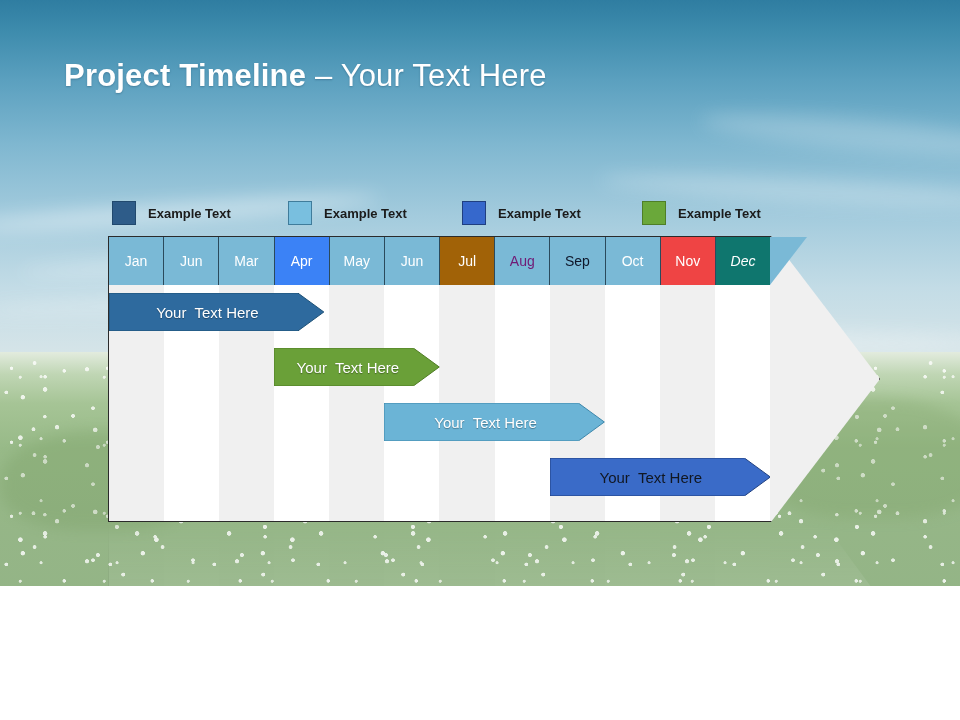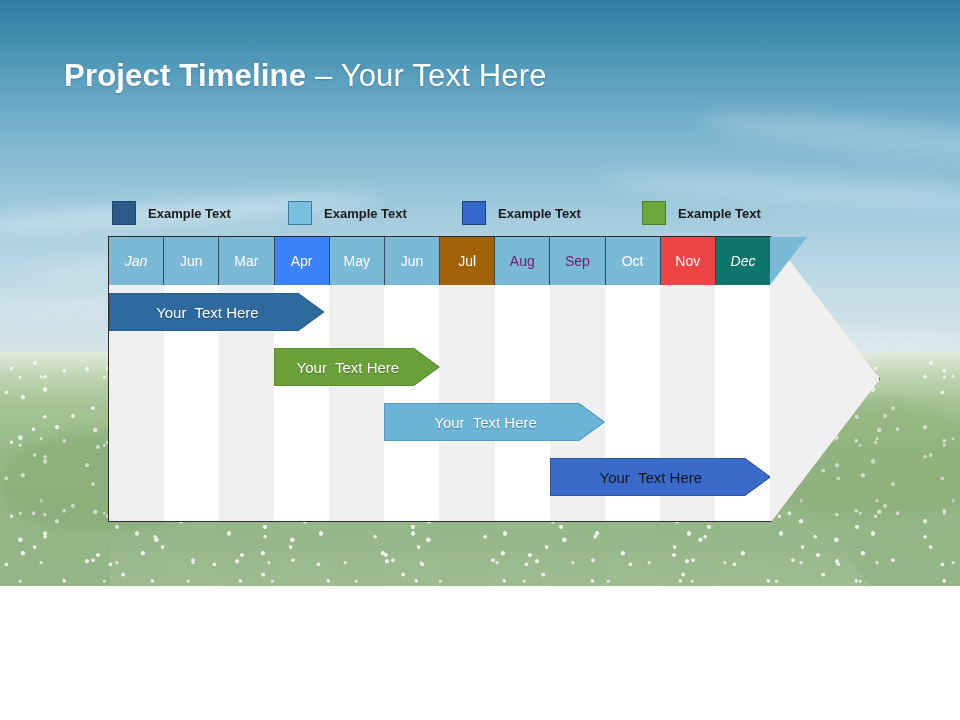--- a/index.html
+++ b/index.html
@@ -310,29 +310,29 @@
         <div class="col even"></div>
         <div class="col odd"></div>
         <div class="col even"></div>
         <div class="col odd"></div>
         <div class="col even"></div>
         <div class="col odd"></div>
         <div class="col even"></div>
         <div class="col odd"></div>
       </div>
     <div class="header-row" id="header-row">
-        <div class="month" style="background: rgb(122, 185, 214); color: rgb(255, 255, 255); font-style: italic;">Jan</div>
+        <div class="month" style="background: rgb(122, 185, 214); color: rgb(255, 255, 255);">Jan</div>
         <div class="month" style="background: rgb(122, 185, 214); color: rgb(255, 255, 255);">Jun</div>
         <div class="month" style="background: rgb(122, 185, 214); color: rgb(255, 255, 255);">Mar</div>
         <div class="month" style="background: #3b82f6; color: rgb(255, 255, 255);">Apr</div>
         <div class="month" style="background: rgb(122, 185, 214); color: rgb(255, 255, 255);">May</div>
         <div class="month" style="background: rgb(122, 185, 214); color: rgb(255, 255, 255);">Jun</div>
         <div class="month" style="background: #a16207; color: rgb(255, 255, 255);">Jul</div>
         <div class="month" style="background: rgb(122, 185, 214); color: #701a75;">Aug</div>
-        <div class="month" style="background: rgb(122, 185, 214); color: #701a75;">Sep</div>
+        <div class="month" style="background: rgb(122, 185, 214); color: #0f172a;">Sep</div>
         <div class="month" style="background: rgb(122, 185, 214); color: rgb(255, 255, 255);">Oct</div>
         <div class="month" style="background: #ef4444; color: rgb(255, 255, 255);">Nov</div>
         <div class="month" style="background: #0f766e; color: rgb(255, 255, 255); font-style: italic;">Dec</div>
       </div>
     <div class="header-wedge"></div>
     <div id="bars">
         <div class="bar" style="left: 1px; top: 57px; width: 214.825px; color: rgb(255, 255, 255);"><svg class="bar-shape" viewBox="0 0 214.82500000000002 38" preserveAspectRatio="none">
             <polygon points="0,0 188.82500000000002,0 214.82500000000002,19 188.82500000000002,38 0,38" fill="#2e6a9e" stroke="#1d5075" stroke-width="1"></polygon>
           </svg><span class="bar-label">Your  Text Here</span></div>
         <div class="bar" style="left: 166.25px; top: 112px; width: 165.25px; color: rgb(255, 255, 255);"><svg class="bar-shape" viewBox="0 0 165.25 38" preserveAspectRatio="none">

